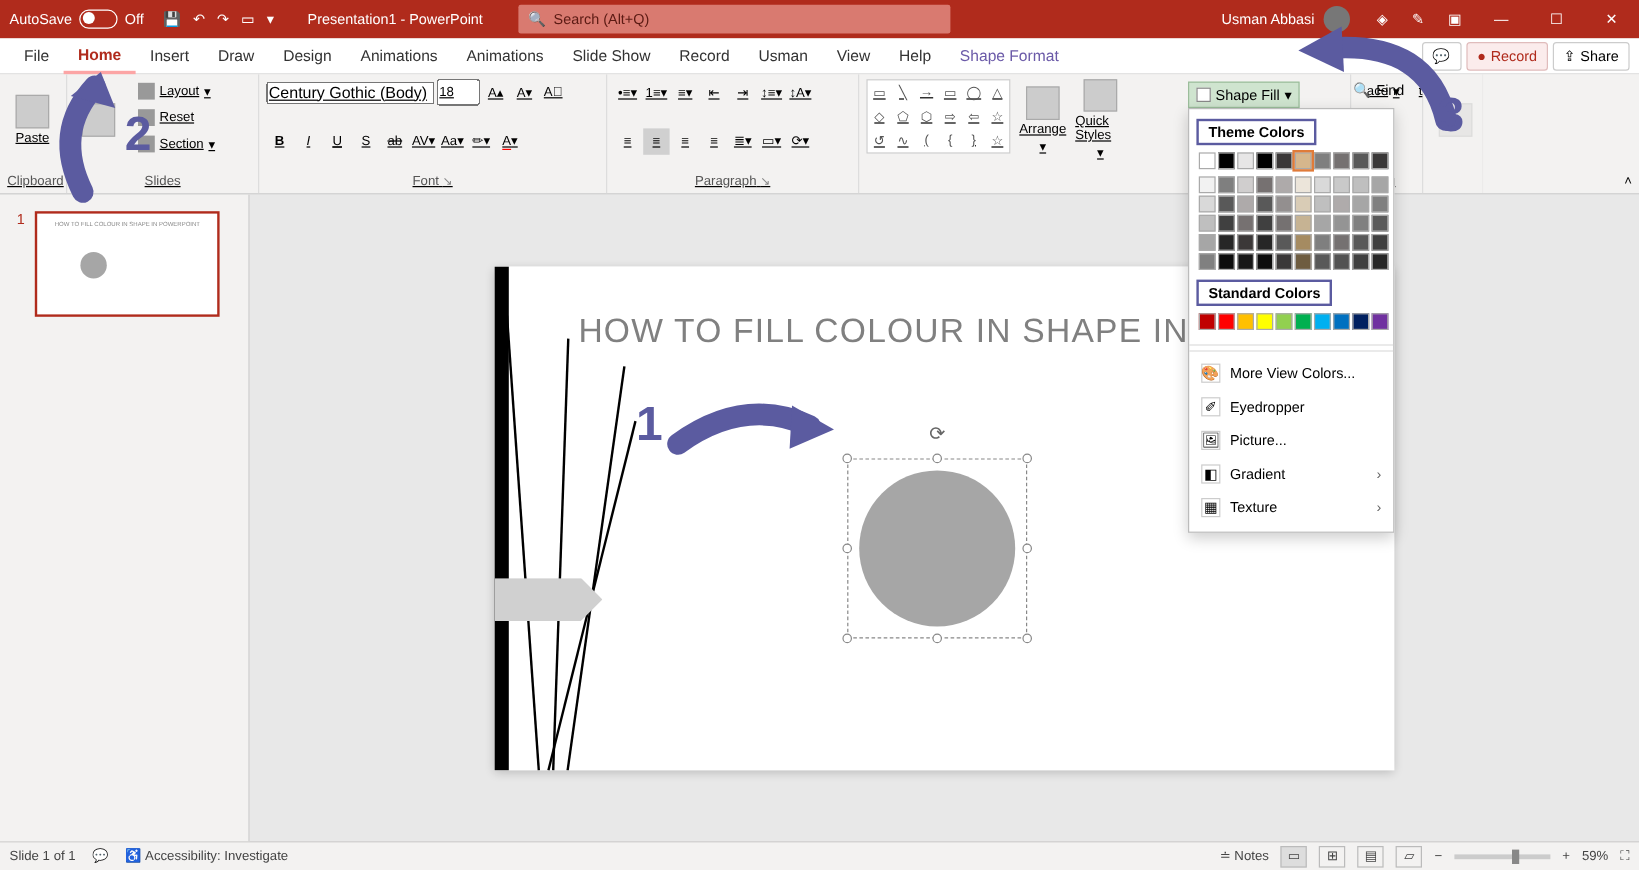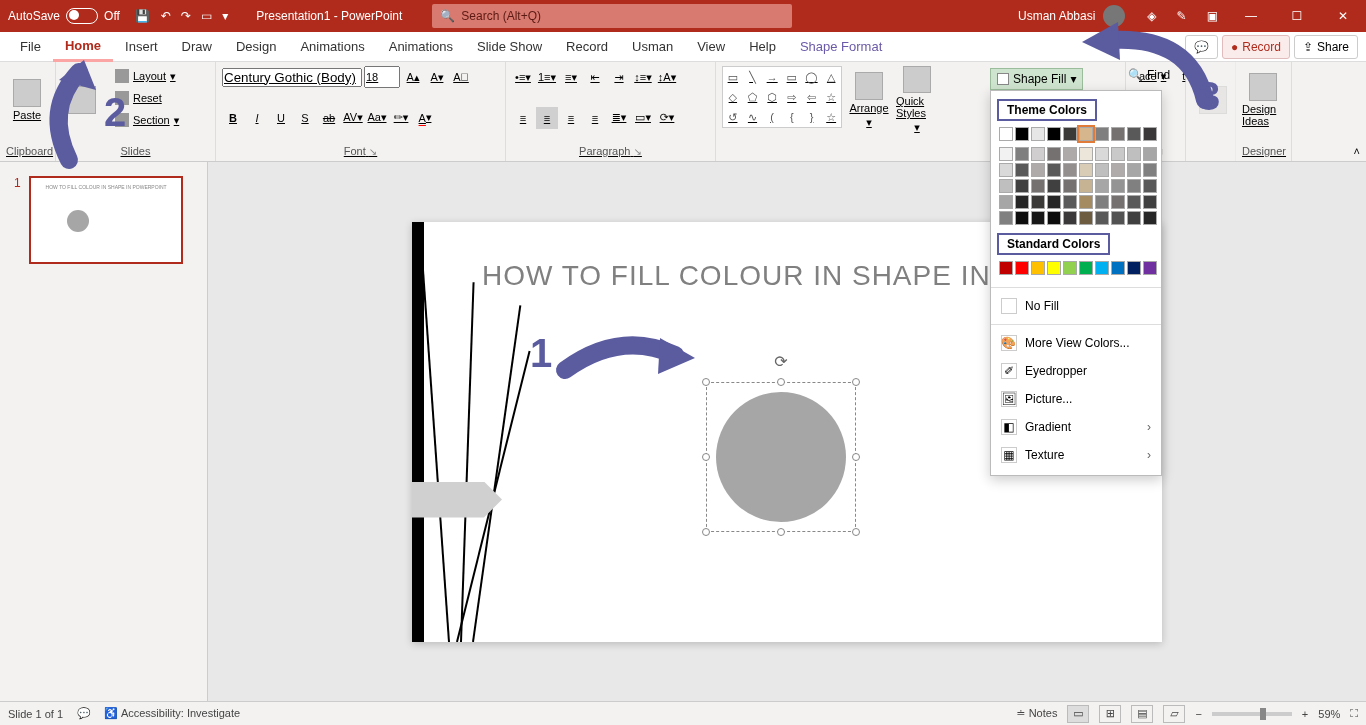--- a/index.html
+++ b/index.html
@@ -276,27 +276,20 @@
     </div>
     <div class="label">ing</div>
   </div>
 
   <div class="group" style="width:50px;opacity:.3">
     <div class="bigbtn">
         <div class="icn"></div>
       </div>
   </div>
 
-  <div class="group design-ideas">
-    <div class="bigbtn">
-      <div class="icn"></div>
-      <span>Design Ideas</span>
-    </div>
-    <div class="label">Designer</div>
-  </div>
   <span style="position:absolute;right:6px;bottom:4px;cursor:pointer">˄</span>
 </div>
 
 <div class="shape-fill-btn">
   <span class="paint"></span>
   <span>Shape Fill</span> ▾
 </div>
 
 <div class="find-lbl">🔍 <span>Find</span></div>
 
@@ -374,24 +367,20 @@
     <div class="sw" style="background:#ffc000"></div>
     <div class="sw" style="background:#ffff00"></div>
     <div class="sw" style="background:#92d050"></div>
     <div class="sw" style="background:#00b050"></div>
     <div class="sw" style="background:#00b0f0"></div>
     <div class="sw" style="background:#0070c0"></div>
     <div class="sw" style="background:#002060"></div>
     <div class="sw" style="background:#7030a0"></div>
   </div>
   <div class="sep"></div>
-  <div class="item">
-      <span class="ic"></span>
-      <span>No Fill</span>
-    </div>
   <div class="sep"></div>
   <div class="item">
       <span class="ic">🎨</span>
       <span>More View Colors...</span>
     </div>
   <div class="item">
       <span class="ic">✐</span>
       <span>Eyedropper</span>
     </div>
   <div class="item">

